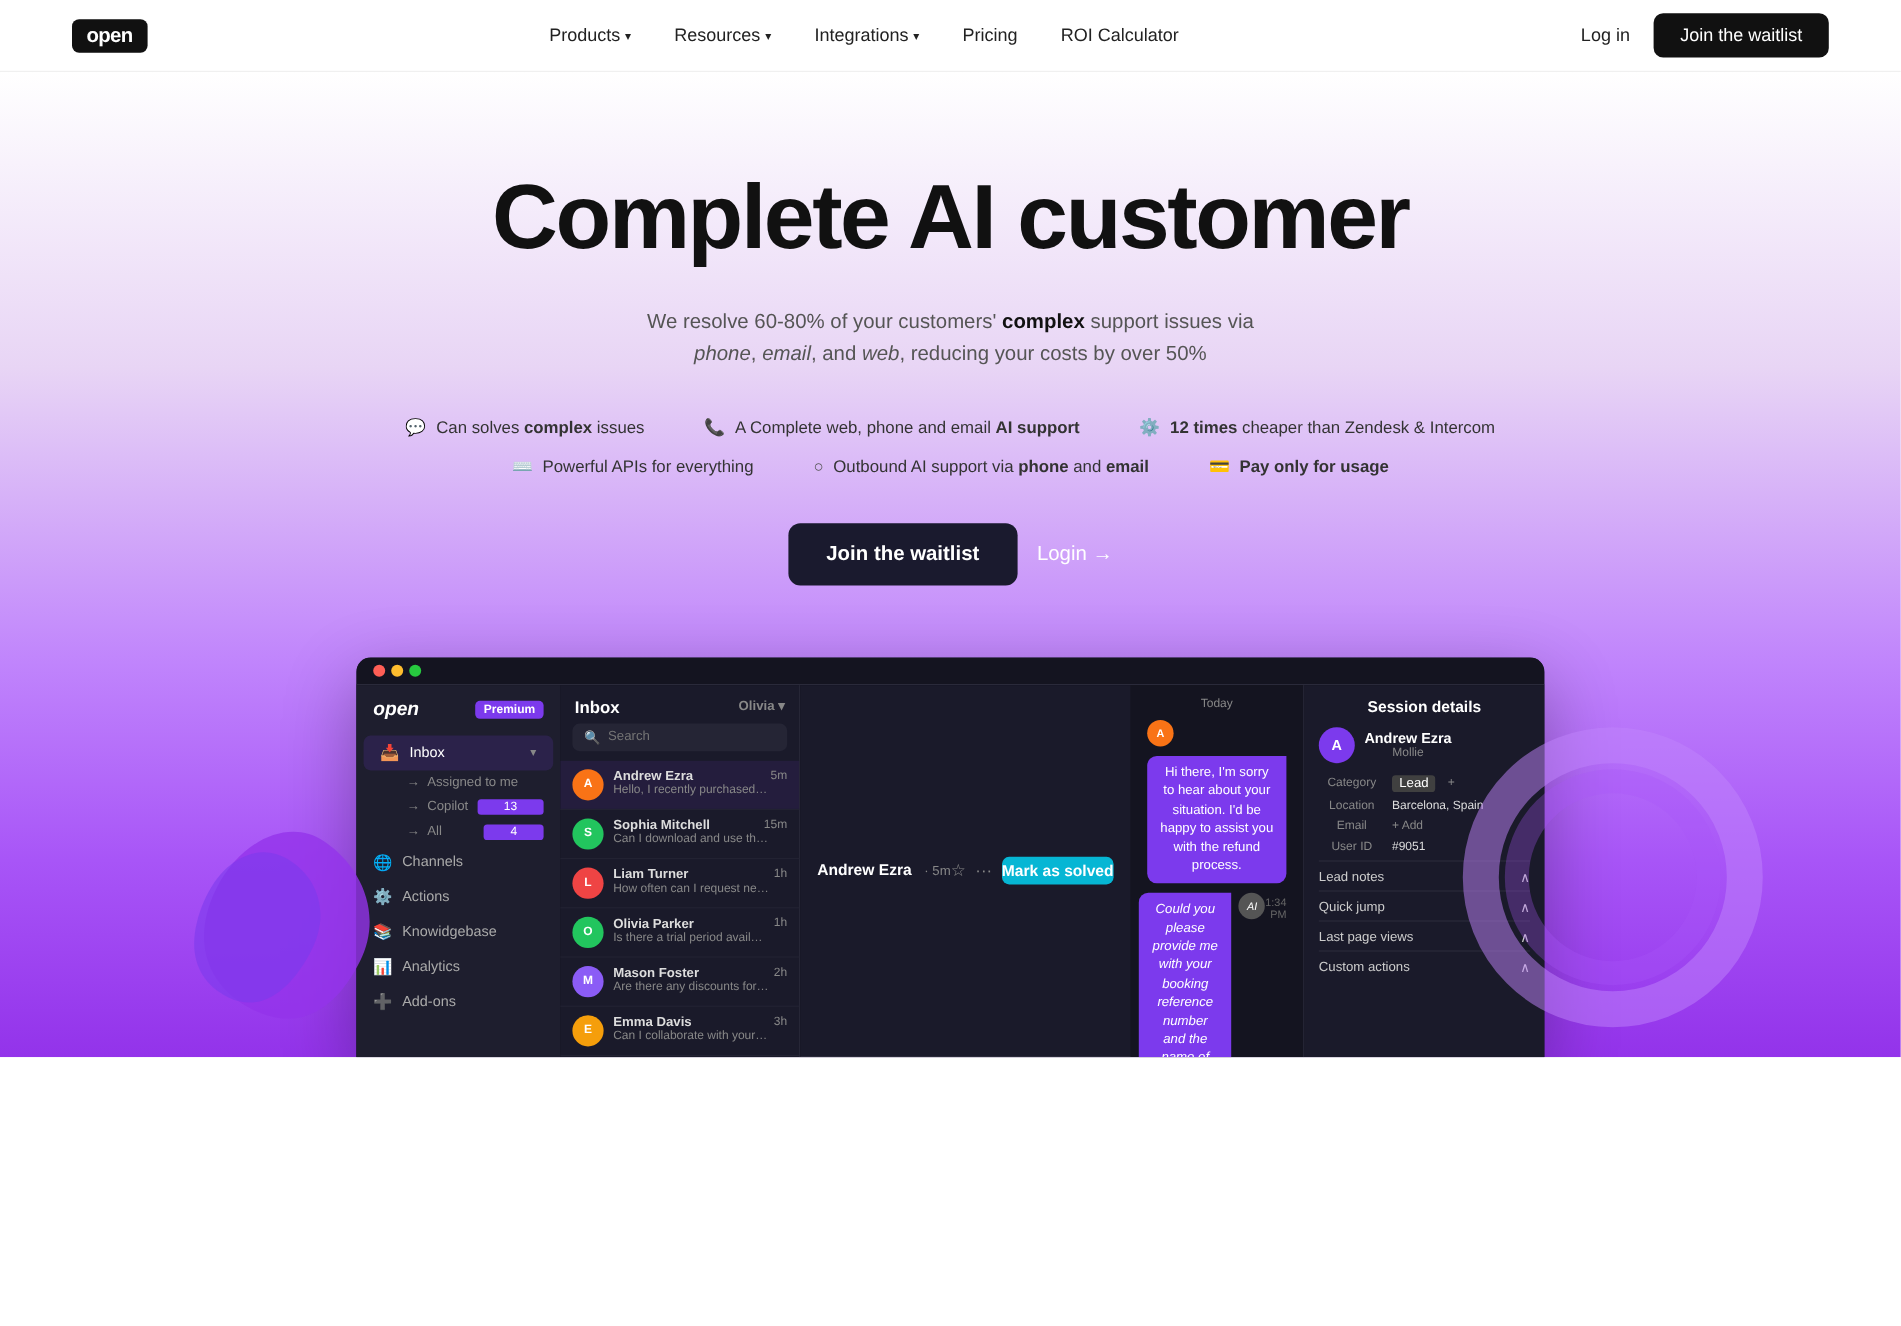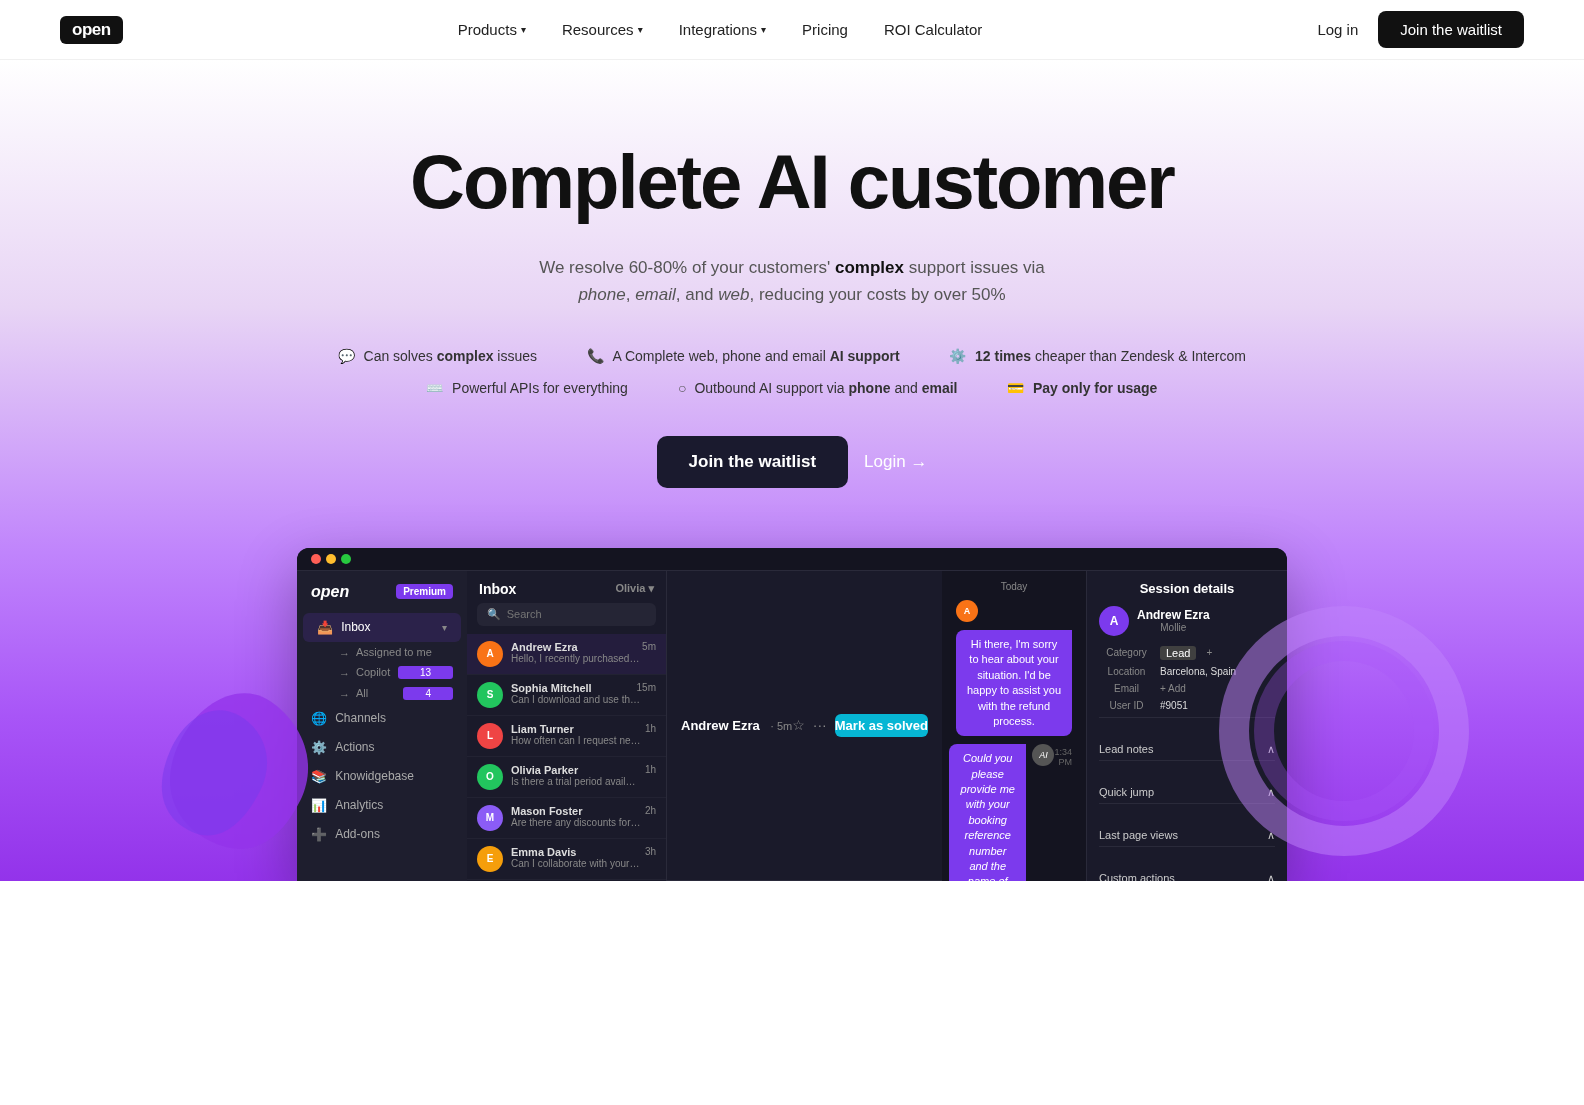--- a/index.html
+++ b/index.html
@@ -202,21 +202,21 @@
     .session-company { font-size: 10px; color: #888; }
     .session-field { display: flex; align-items: center; gap: 6px; margin-bottom: 6px; }
     .session-label { font-size: 10px; color: #888; width: 55px; }
     .session-value { font-size: 10px; color: #ddd; }
     .lead-badge {
       background: #404040; color: #fff; font-size: 11px;
       padding: 1px 6px; border-radius: 3px;
     }
     .section-divider {
       display: flex; justify-content: space-between; 
-      border-top: 1px solid #2a2a3a; padding: 25px 0 4px; cursor: pointer;
+      border-top: 1px solid #2a2a3a; padding: 7px 0 4px; cursor: pointer;
     }
     .section-divider span { font-size: 11px; color: #ccc; font-weight: 500; }
     .chevron-icon { font-size: 10px; color: #888; }
   </style>
 </head>
 <body>
 
 <nav>
   <div class="nav-logo">open</div>
   <div class="nav-links">

